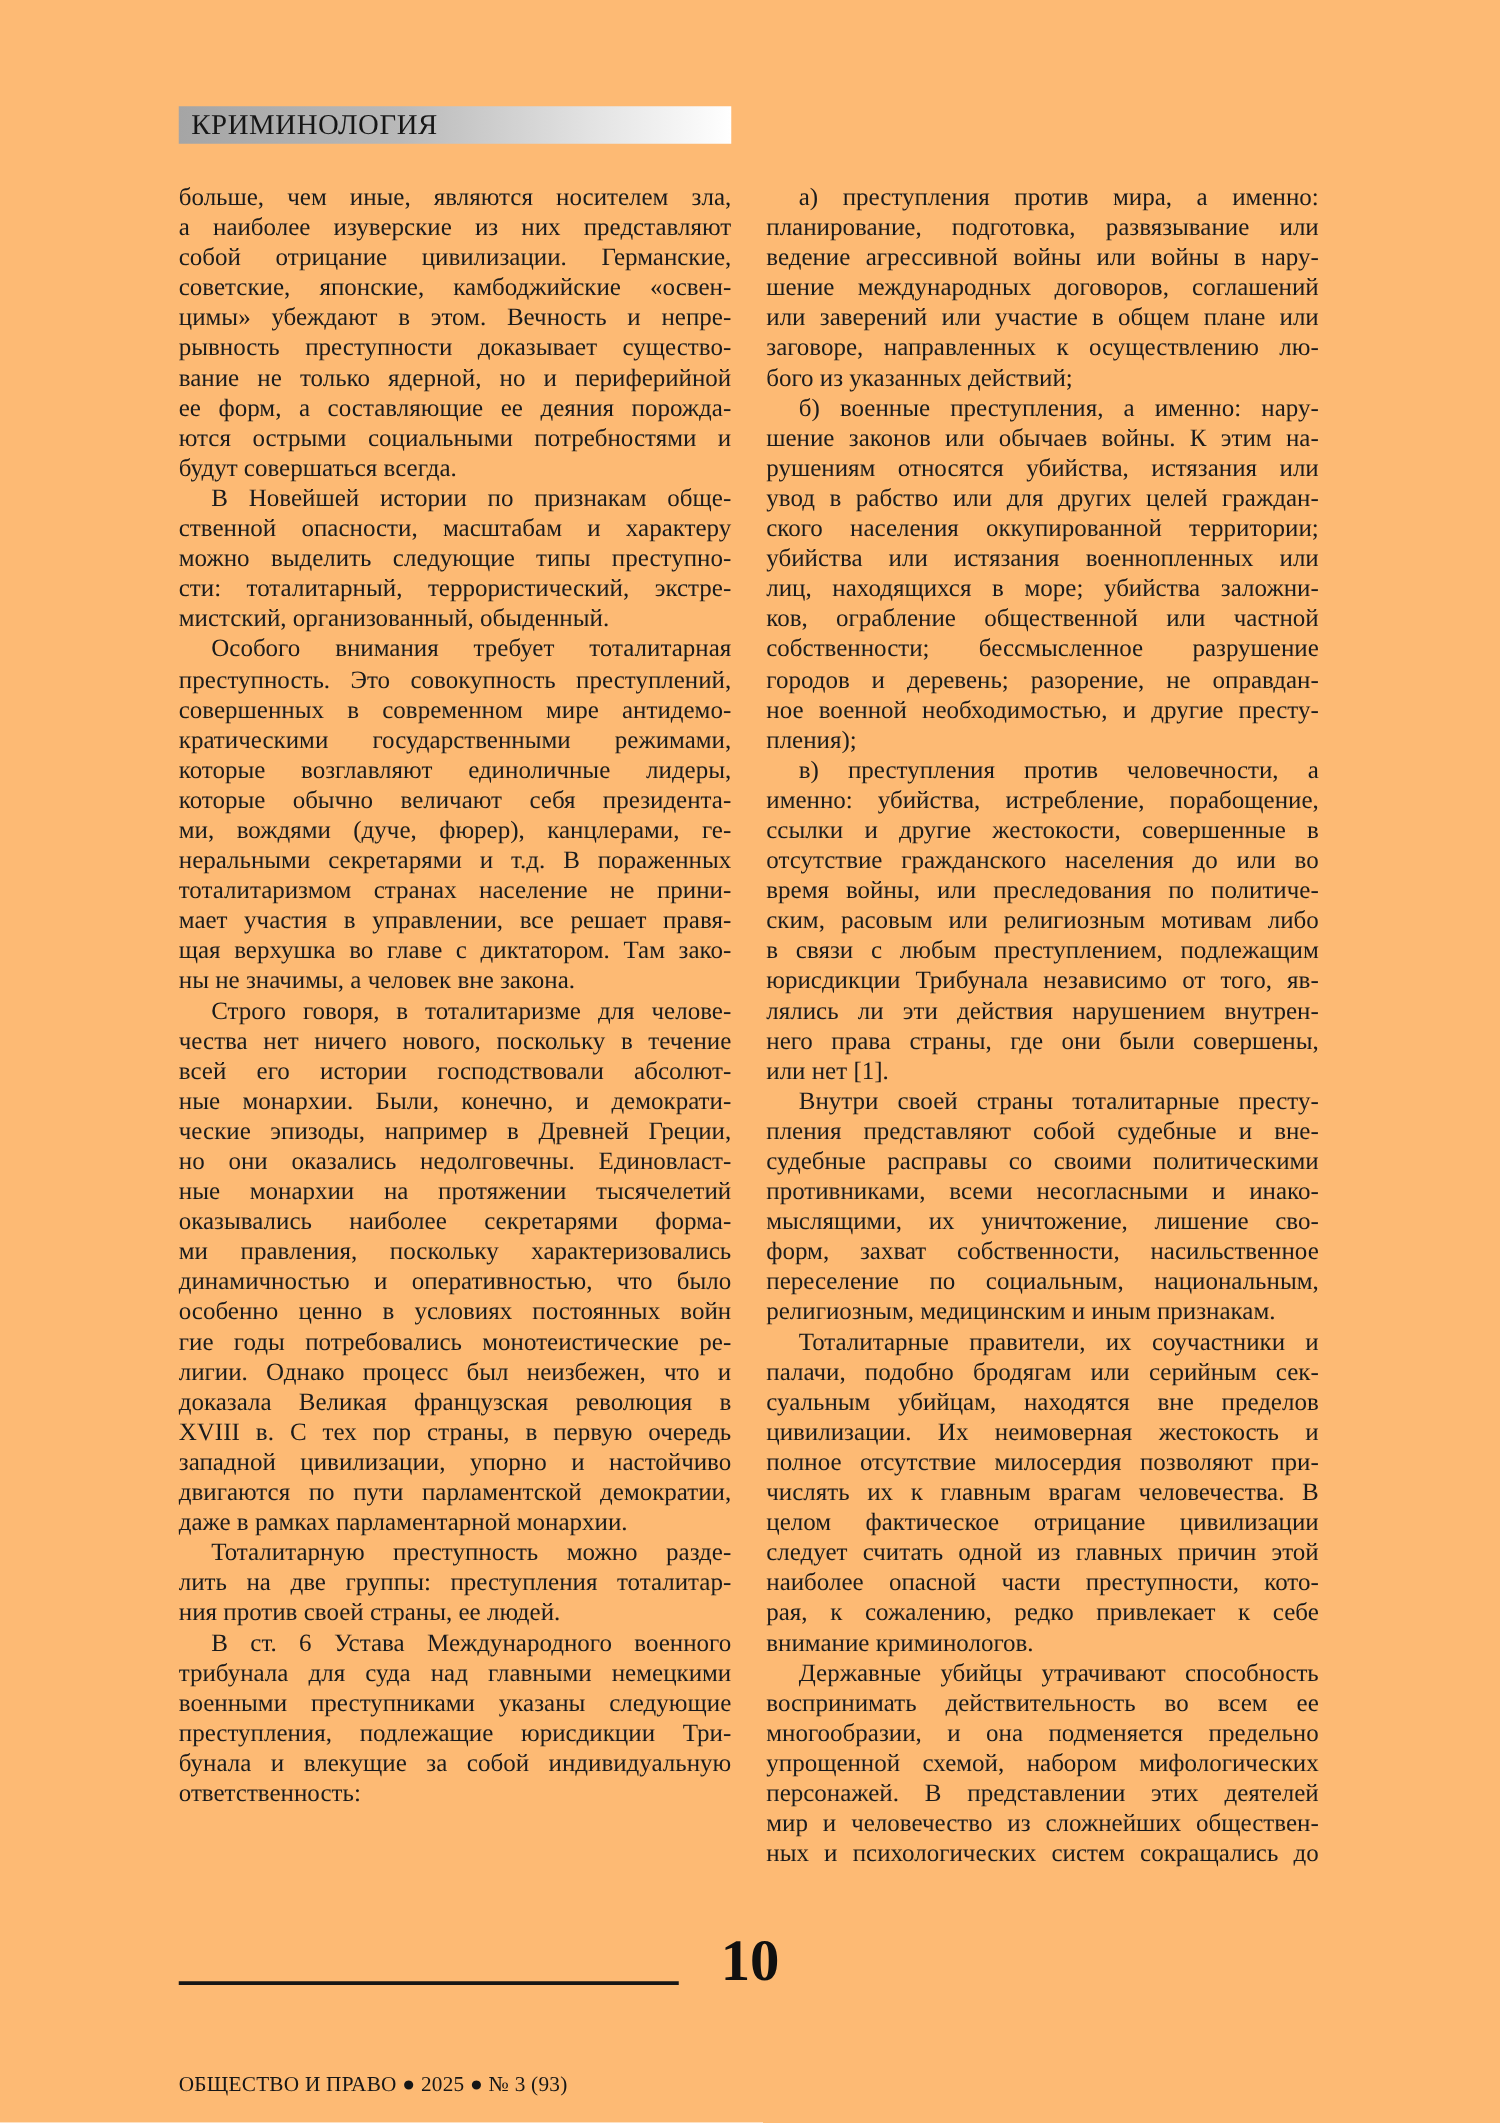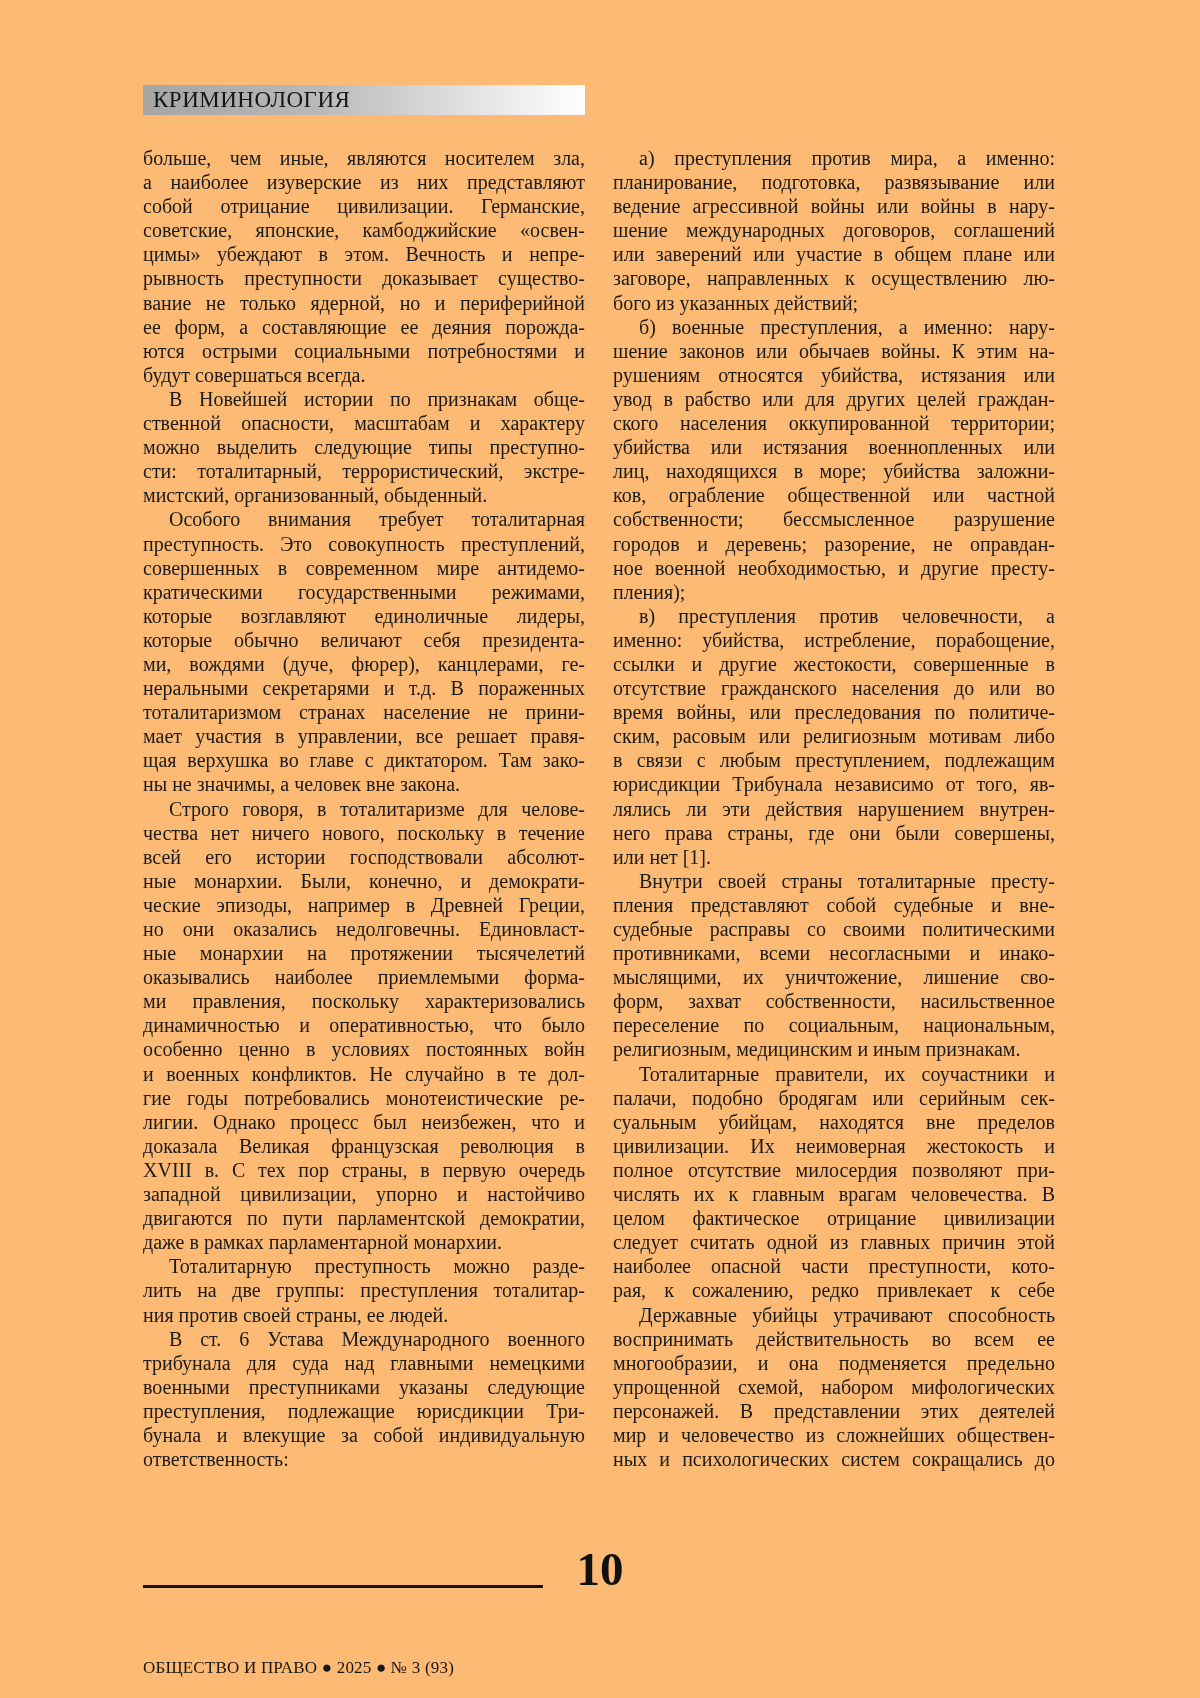--- a/index.html
+++ b/index.html
@@ -107,25 +107,24 @@
       <div class="line">мает участия в управлении, все решает правя-</div>
       <div class="line">щая верхушка во главе с диктатором. Там зако-</div>
       <div class="line para-end">ны не значимы, а человек вне закона.</div>
       <div class="line indent">Строго говоря, в тоталитаризме для челове-</div>
       <div class="line">чества нет ничего нового, поскольку в течение</div>
       <div class="line">всей его истории господствовали абсолют-</div>
       <div class="line">ные монархии. Были, конечно, и демократи-</div>
       <div class="line">ческие эпизоды, например в Древней Греции,</div>
       <div class="line">но они оказались недолговечны. Единовласт-</div>
       <div class="line">ные монархии на протяжении тысячелетий</div>
-      <div class="line">оказывались наиболее приемлемыми форма-</div>
+      <div class="line">оказывались наиболее секретарями форма-</div>
       <div class="line">ми правления, поскольку характеризовались</div>
       <div class="line">динамичностью и оперативностью, что было</div>
       <div class="line">особенно ценно в условиях постоянных войн</div>
-      <div class="line">и военных конфликтов. Не случайно в те дол-</div>
       <div class="line">гие годы потребовались монотеистические ре-</div>
       <div class="line">лигии. Однако процесс был неизбежен, что и</div>
       <div class="line">доказала Великая французская революция в</div>
       <div class="line">XVIII в. С тех пор страны, в первую очередь</div>
       <div class="line">западной цивилизации, упорно и настойчиво</div>
       <div class="line">двигаются по пути парламентской демократии,</div>
       <div class="line para-end">даже в рамках парламентарной монархии.</div>
       <div class="line indent">Тоталитарную преступность можно разде-</div>
       <div class="line">лить на две группы: преступления тоталитар-</div>
       <div class="line para-end">ния против своей страны, ее людей.</div>
@@ -179,20 +178,21 @@
       <div class="line indent">Тоталитарные правители, их соучастники и</div>
       <div class="line">палачи, подобно бродягам или серийным сек-</div>
       <div class="line">суальным убийцам, находятся вне пределов</div>
       <div class="line">цивилизации. Их неимоверная жестокость и</div>
       <div class="line">полное отсутствие милосердия позволяют при-</div>
       <div class="line">числять их к главным врагам человечества. В</div>
       <div class="line">целом фактическое отрицание цивилизации</div>
       <div class="line">следует считать одной из главных причин этой</div>
       <div class="line">наиболее опасной части преступности, кото-</div>
       <div class="line">рая, к сожалению, редко привлекает к себе</div>
+      <div class="line para-end">внимание криминологов.</div>
       <div class="line indent">Державные убийцы утрачивают способность</div>
       <div class="line">воспринимать действительность во всем ее</div>
       <div class="line">многообразии, и она подменяется предельно</div>
       <div class="line">упрощенной схемой, набором мифологических</div>
       <div class="line">персонажей. В представлении этих деятелей</div>
       <div class="line">мир и человечество из сложнейших обществен-</div>
       <div class="line">ных и психологических систем сокращались до</div>
     </div>
 
   <div class="page-number">10</div>

